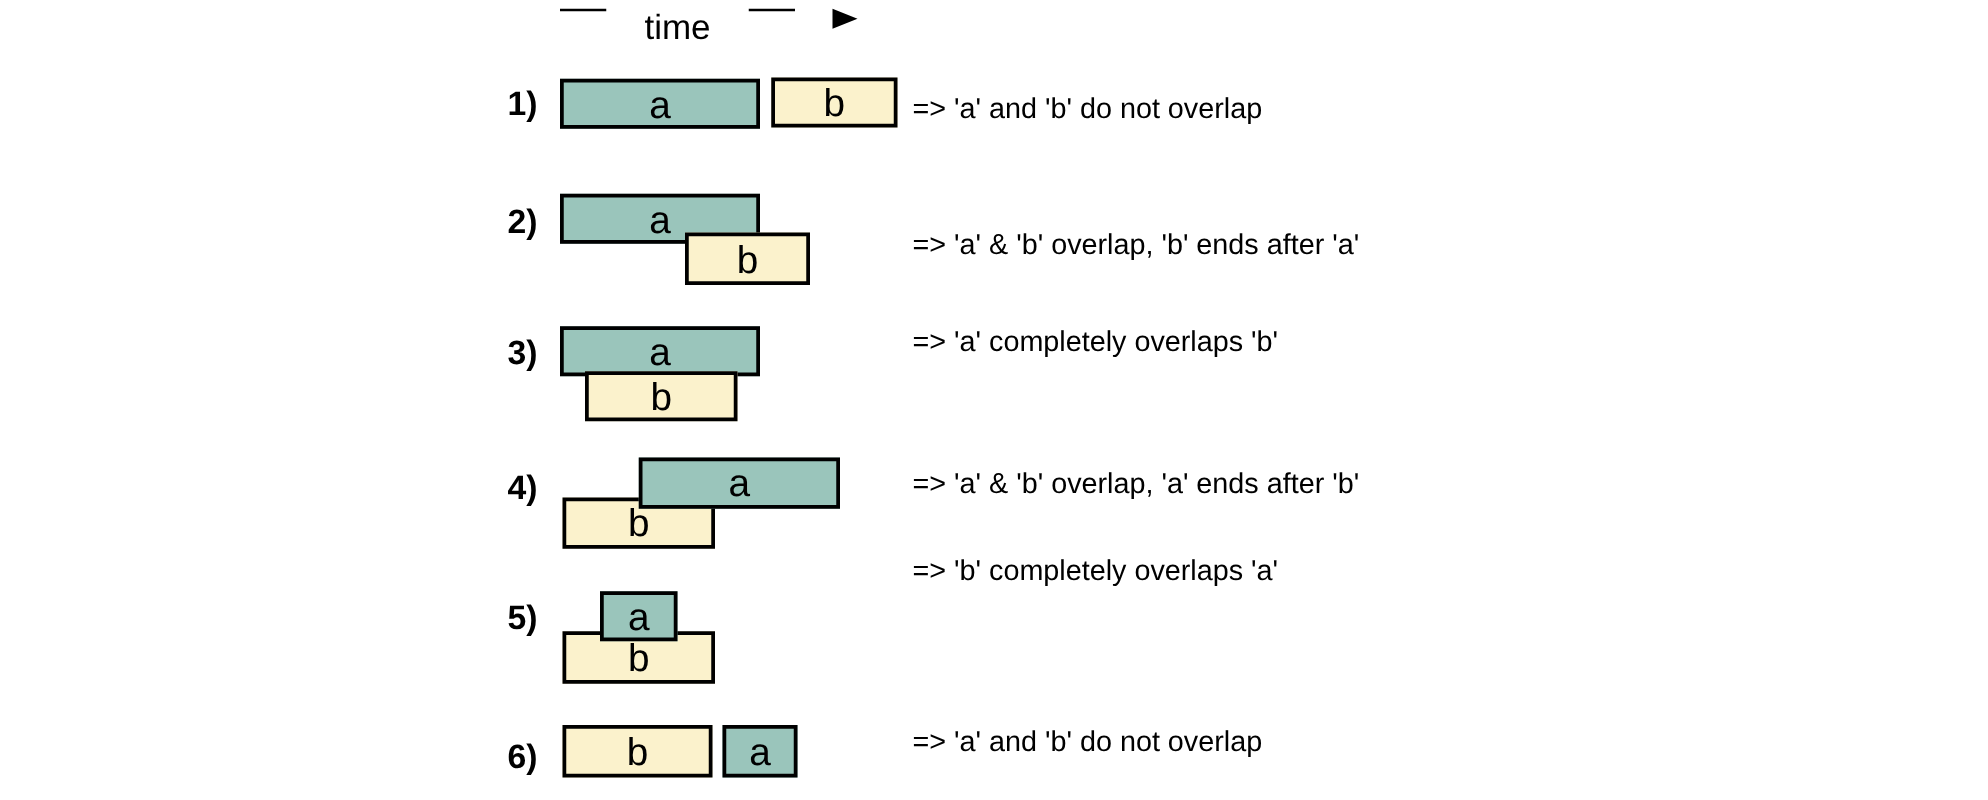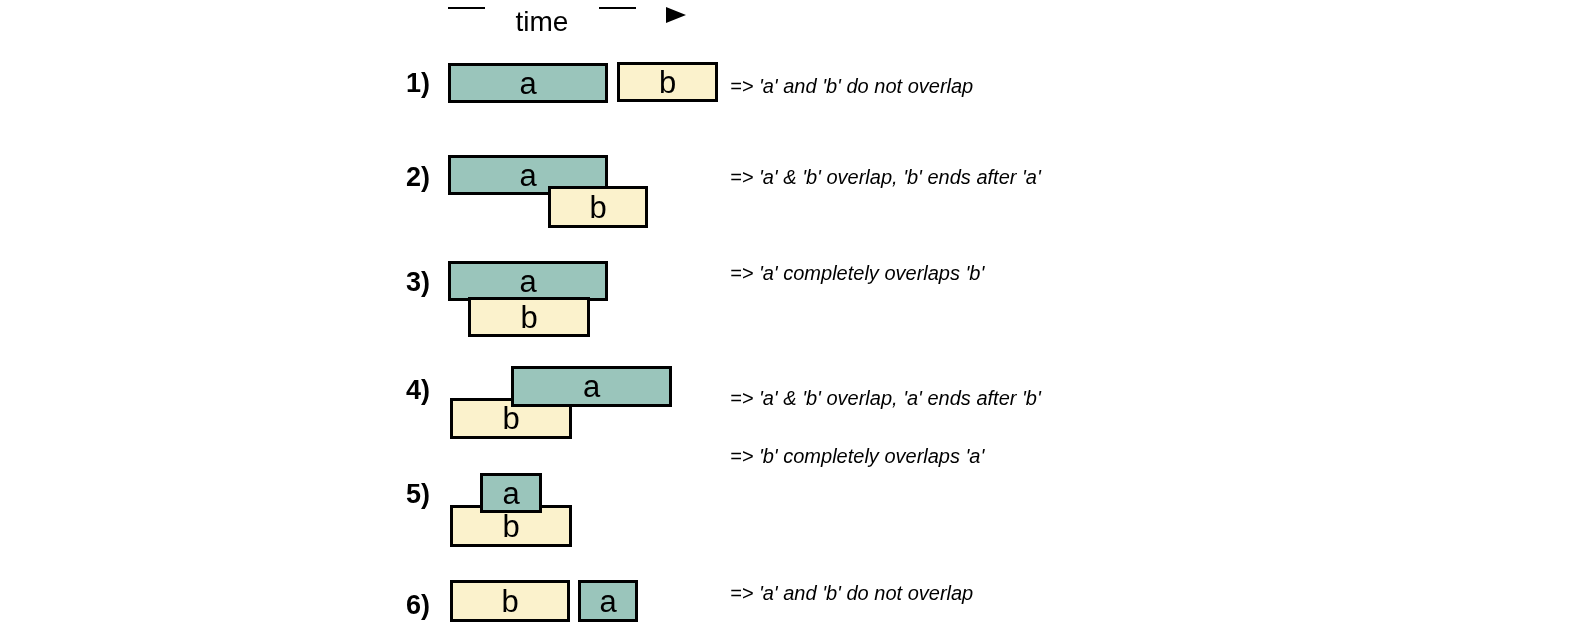--- a/index.html
+++ b/index.html
@@ -37,21 +37,21 @@
   .box-b{background:var(--b-fill,#fbf2cc);}
   
   .case-num{
     position:absolute;left:392px;width:38px;height:28px;
     font-size:27px;line-height:28px;font-weight:bold;
     text-align:right;white-space:nowrap;
   }
   
   .desc{
     position:absolute;left:730px;height:28px;
-    font-size:20px;line-height:28px;white-space:nowrap;font-style:italic;
+    font-size:23px;line-height:28px;white-space:nowrap;
   }
 </style>
 </head>
 <body>
 
 <div id="canvas">
 
   <div class="time-axis">
     <div class="line"></div>
     <span class="word">time</span>
@@ -63,35 +63,35 @@
     <div class="case-num" style="top:69px">1)</div>
     <div class="box box-a" style="left:448px;top:63px;width:160px;height:40px">a</div>
     <div class="box box-b" style="left:617px;top:62px;width:101px;height:40px">b</div>
     <div class="desc" style="top:72px">=&gt; 'a' and 'b' do not overlap</div>
   </div>
 
   <div>
     <div class="case-num" style="top:163px">2)</div>
     <div class="box box-a" style="left:448px;top:155px;width:160px;height:40px;z-index:1">a</div>
     <div class="box box-b" style="left:548px;top:186px;width:100px;height:42px;z-index:2">b</div>
-    <div class="desc" style="top:163px">=&gt; 'a' &amp; 'b' overlap, 'b' ends after 'a'</div>
+    <div class="desc" style="top:181px">=&gt; 'a' &amp; 'b' overlap, 'b' ends after 'a'</div>
   </div>
 
   <div>
     <div class="case-num" style="top:268px">3)</div>
     <div class="box box-a" style="left:448px;top:261px;width:160px;height:40px;z-index:1">a</div>
     <div class="box box-b" style="left:468px;top:297px;width:122px;height:40px;z-index:2">b</div>
     <div class="desc" style="top:259px">=&gt; 'a' completely overlaps 'b'</div>
   </div>
 
   <div>
     <div class="case-num" style="top:376px">4)</div>
     <div class="box box-a" style="left:511px;top:366px;width:161px;height:41px;z-index:2">a</div>
     <div class="box box-b" style="left:450px;top:398px;width:122px;height:41px;z-index:1">b</div>
-    <div class="desc" style="top:384px">=&gt; 'a' &amp; 'b' overlap, 'a' ends after 'b'</div>
+    <div class="desc" style="top:372px">=&gt; 'a' &amp; 'b' overlap, 'a' ends after 'b'</div>
   </div>
 
   <div>
     <div class="case-num" style="top:480px">5)</div>
     <div class="box box-a" style="left:480px;top:473px;width:62px;height:40px;z-index:2">a</div>
     <div class="box box-b" style="left:450px;top:505px;width:122px;height:42px;z-index:1">b</div>
     <div class="desc" style="top:442px">=&gt; 'b' completely overlaps 'a'</div>
   </div>
 
   <div>

